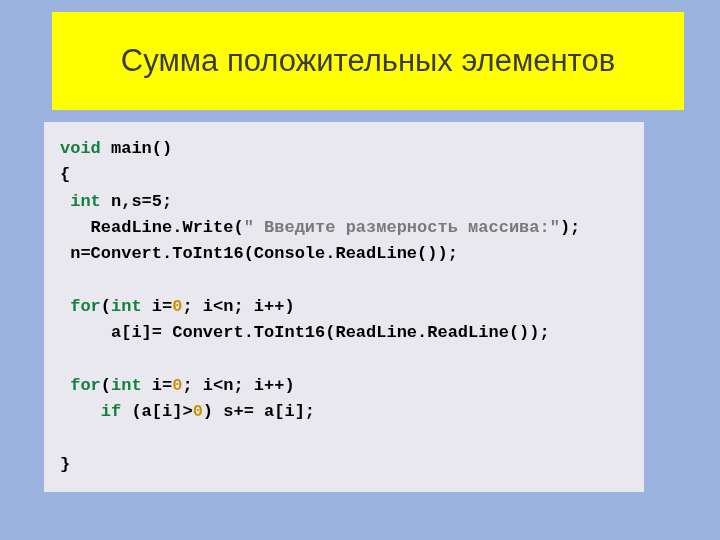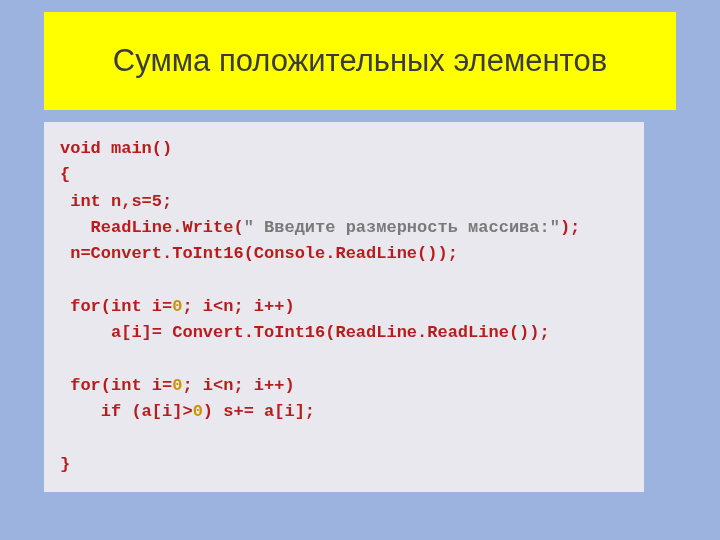--- a/index.html
+++ b/index.html
@@ -13,21 +13,21 @@
   }
   .slide {
     position: relative;
     width: 720px;
     height: 540px;
     background: #9db3df;
   }
   .title-bar {
     position: absolute;
     top: 12px;
-    left: 44px;
+    left: 52px;
     width: 632px;
     height: 98px;
     background: #ffff00;
     display: flex;
     align-items: center;
     justify-content: center;
     text-align: center;
   }
   .title-text {
     font-size: 31px;
@@ -47,25 +47,25 @@
     font-family: "Courier New", Courier, monospace;
     font-size: 17px;
     line-height: 1.55;
     color: #333333;
     font-weight: bold;
     box-sizing: border-box;
   }
   .code-line {
     white-space: pre;
   }
-  .kw   { color: #b91c1c; font-weight: bold; }
+  .kw   { color: #15803d; font-weight: bold; }
   .num  { color: #c99408; font-weight: bold; }
   .var  { color: #c99408; font-weight: bold; }
   .str  { color: #7a7a7a; font-weight: bold; }
-  .txt  { color: #b91c1c; font-weight: bold; }
+  .txt  { color: #000000; font-weight: bold; }
   .blank { height: 1.55em; }
 </style>
 </head>
 <body>
 
 <div class="slide">
 
   <div class="title-bar">
     <div class="title-text">Сумма положительных элементов</div>
   </div>

